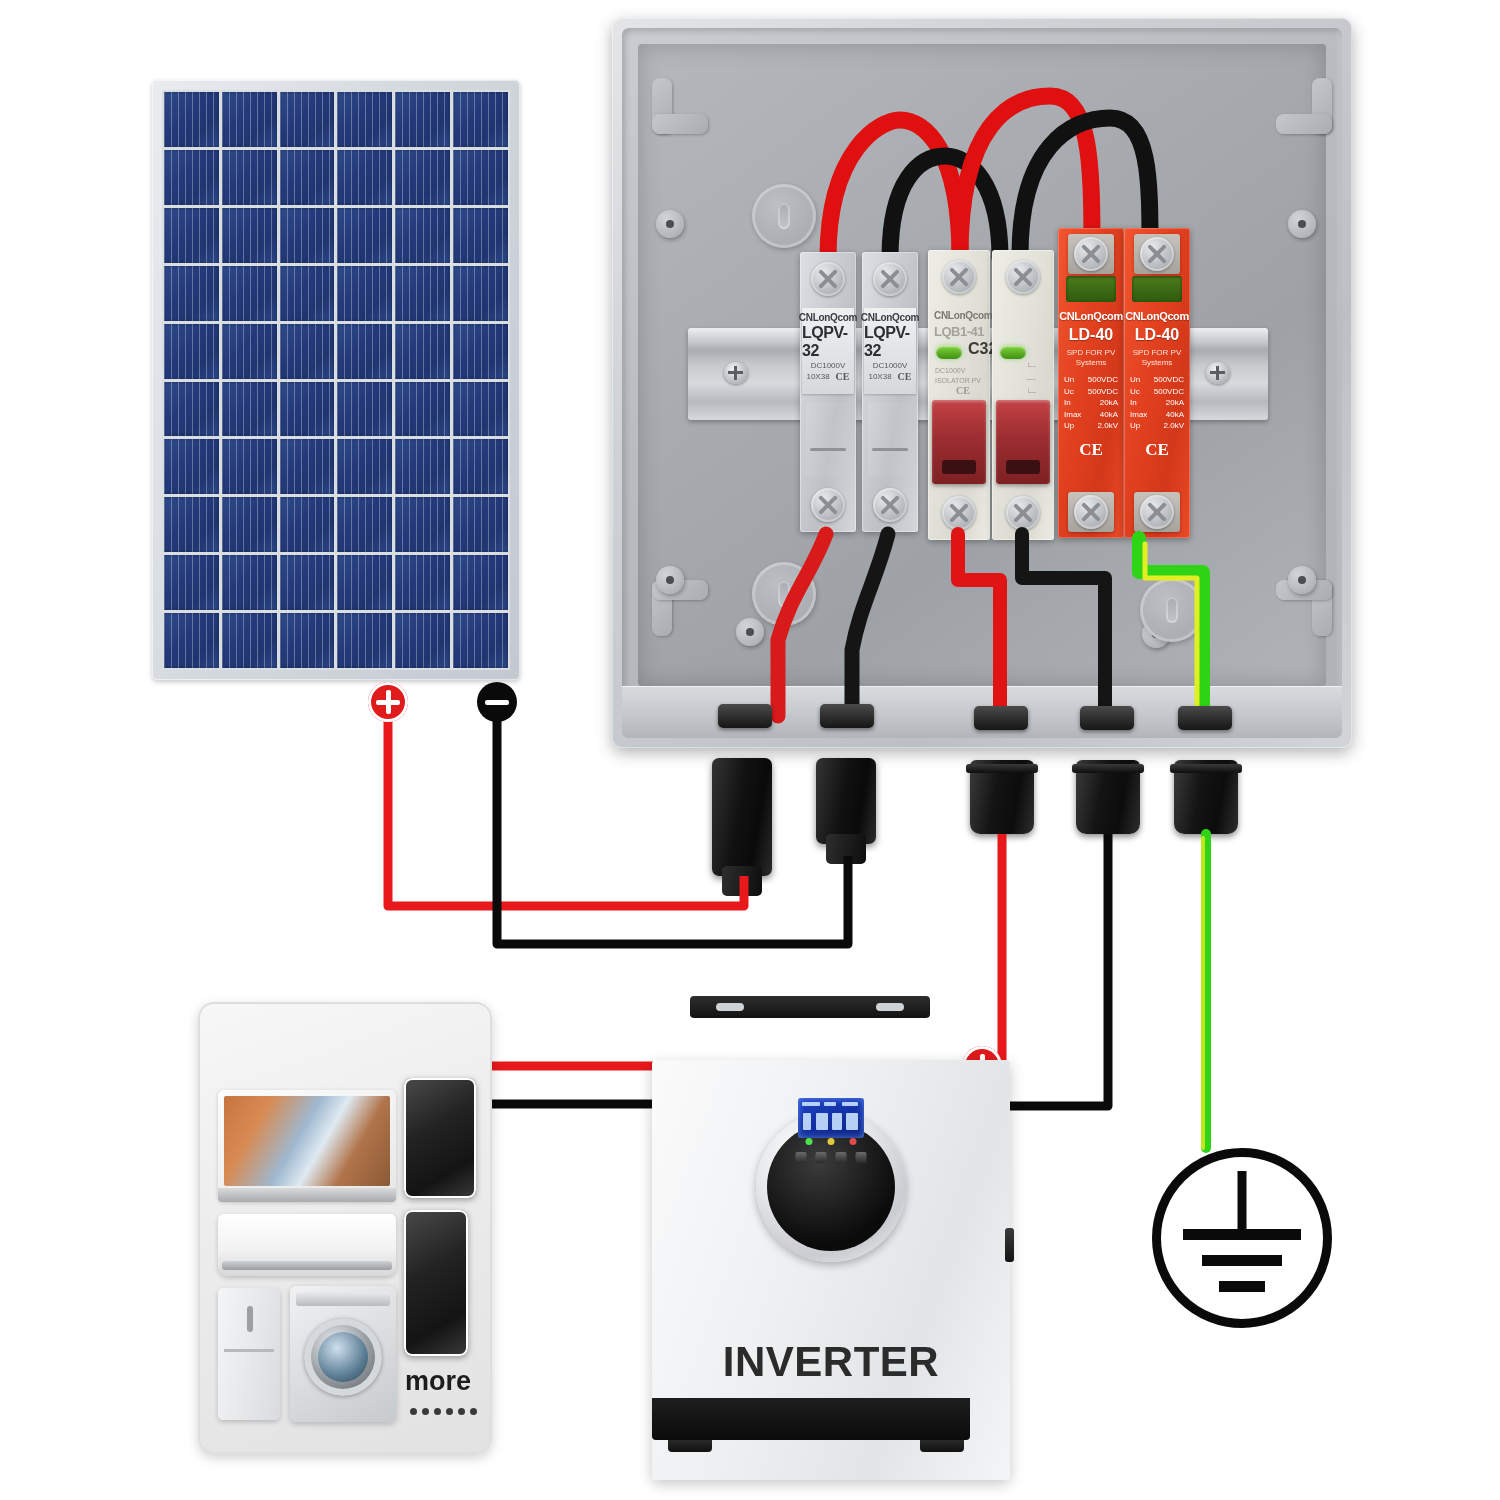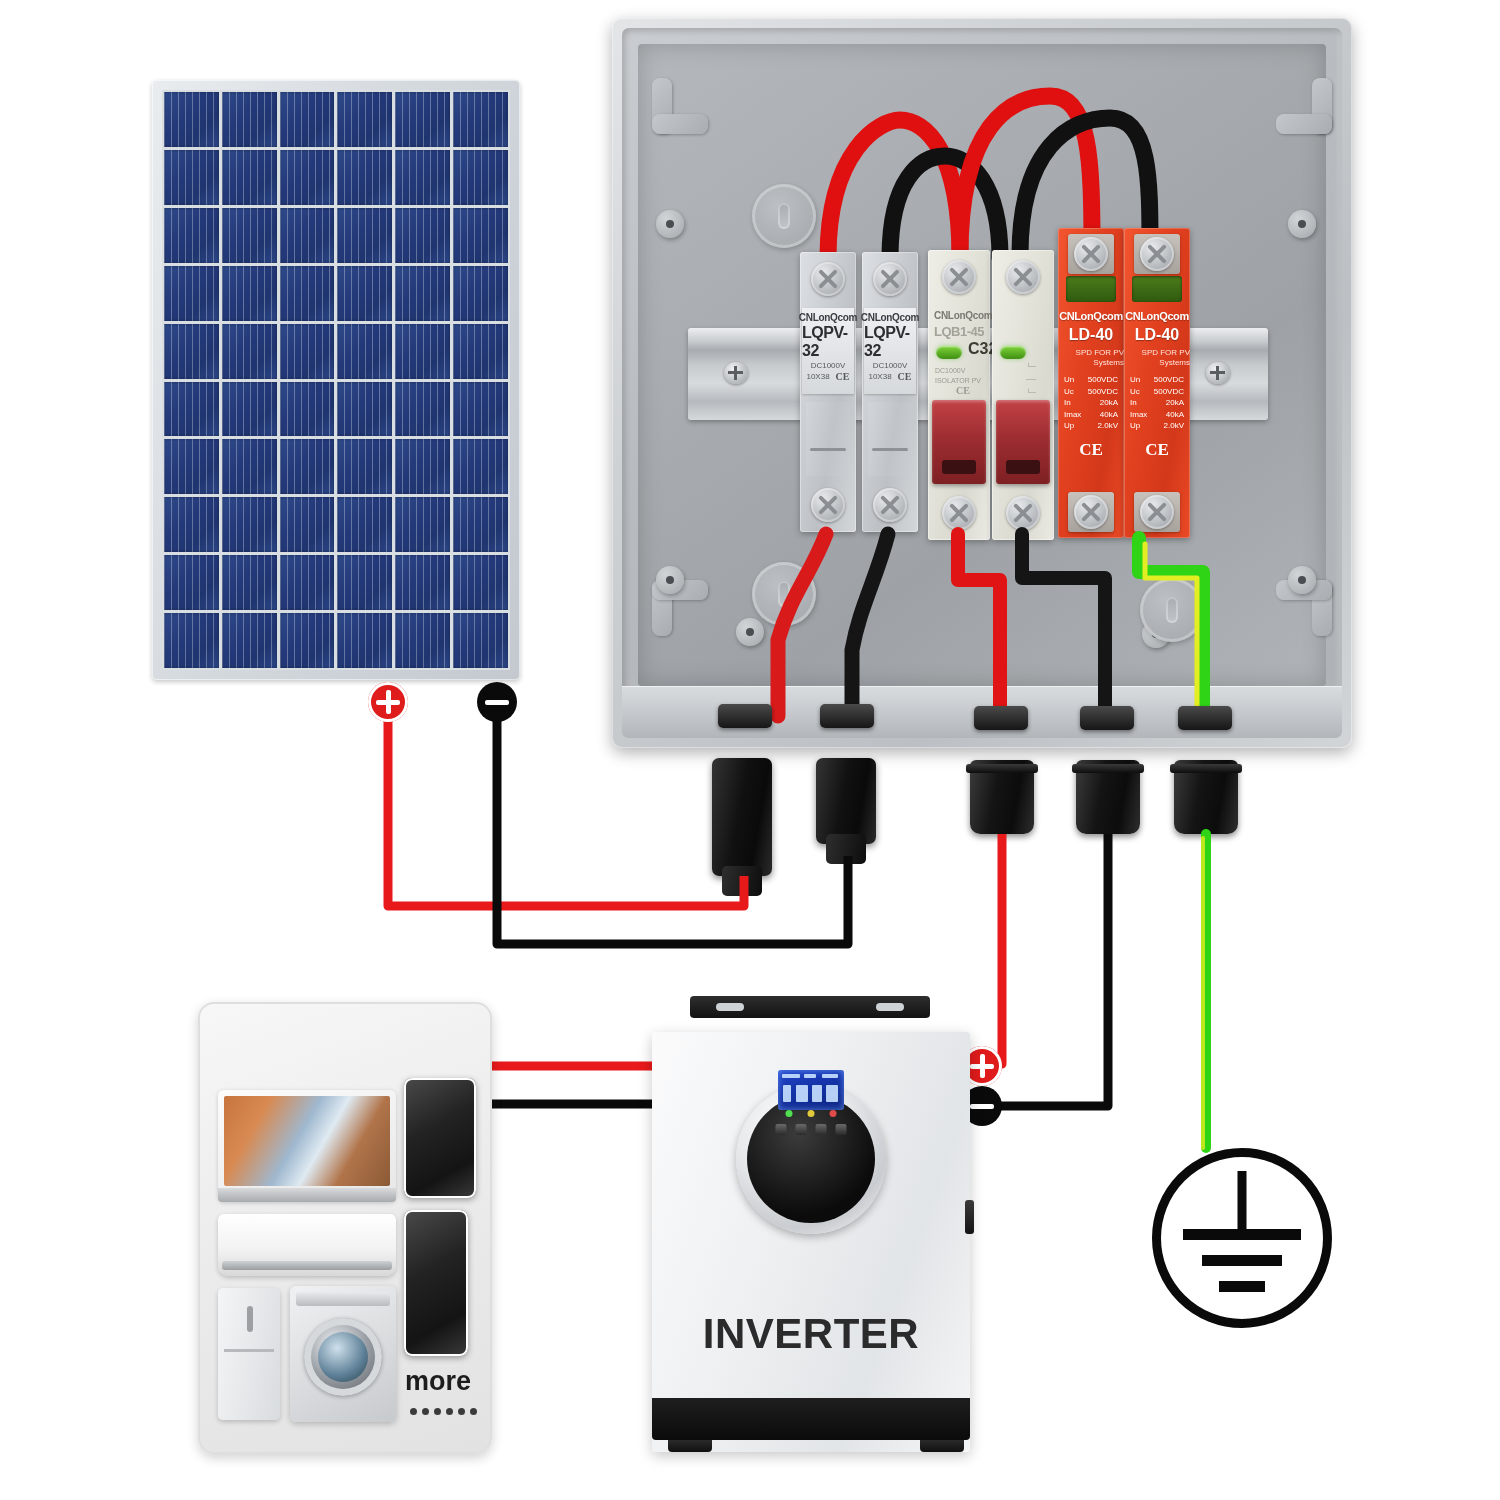--- a/index.html
+++ b/index.html
@@ -119,21 +119,21 @@
 
   .spd{background:linear-gradient(100deg,#f2552f 0%,#e2411f 40%,#d3381a 72%,#ea4a26 100%);
     box-shadow:0 2px 6px rgba(0,0,0,.32), inset 0 0 0 1px rgba(255,255,255,.22);}
   .spd-win{position:absolute;left:8px;right:8px;top:48px;height:26px;border-radius:3px;
     background:linear-gradient(180deg,#4c7c1c,#2f5a0f);
     box-shadow:inset 0 1px 3px rgba(0,0,0,.5);}
   .spd-brand{position:absolute;left:0;right:0;top:82px;text-align:center;font-size:11px;
     font-weight:bold;color:#fff;letter-spacing:-.4px;text-shadow:0 1px 1px rgba(0,0,0,.3);}
   .spd-model{position:absolute;left:0;right:0;top:98px;text-align:center;font-size:16px;
     font-weight:bold;color:#fff;text-shadow:0 1px 1px rgba(0,0,0,.35);}
-  .spd-sub{position:absolute;left:0;right:0;top:120px;text-align:right;font-size:8px;
+  .spd-sub{position:absolute;left:0;right:0;top:120px;text-align:center;font-size:8px;
     color:#ffe3d9;line-height:10px;}
   .spd-specs{position:absolute;left:6px;right:6px;top:146px;font-size:8px;color:#fff;}
   .spd-specs div{display:flex;justify-content:space-between;line-height:11.5px;text-align:center;}
   .spd-ce{position:absolute;left:0;right:0;top:212px;text-align:center;font-size:17px;
     font-weight:bold;color:#fff;font-family:"Liberation Serif",serif;}
   .spd-terminal{position:absolute;width:46px;height:40px;top:6px;border-radius:3px;
     background:linear-gradient(180deg,#c8c2bd,#a8a29d);box-shadow:0 1px 3px rgba(0,0,0,.3);}
 
   
   .gland-top{position:absolute;width:54px;height:24px;border-radius:5px;
@@ -193,23 +193,23 @@
     width:78px;height:78px;border-radius:50%;
     background:radial-gradient(circle at 40% 35%,#f2f4f6 0%,#9aa0a6 45%,#4c5258 100%);
     box-shadow:inset 0 0 0 7px #d6d9dc, 0 1px 4px rgba(0,0,0,.3);}
   .washer .drum::after{content:"";position:absolute;left:18%;top:18%;width:64%;height:64%;
     border-radius:50%;background:radial-gradient(circle at 38% 32%,#cfe0ec,#5d7f96 60%,#28424f);}
   .more-label{position:absolute;font-size:27px;font-weight:bold;color:#1d1d1d;}
   .more-dots{position:absolute;display:flex;gap:5px;}
   .more-dots i{width:7px;height:7px;border-radius:50%;background:#3a3a3a;display:block;}
 
   
-  .inv-body{position:absolute;left:652px;top:1032px;width:318px;height:420px;
+  .inv-body{position:absolute;left:652px;top:1060px;width:318px;height:420px;
     background:linear-gradient(110deg,#fbfbfc 0%,#eef0f1 40%,#e2e5e7 72%,#f4f5f6 100%);
-    border-radius:4px;box-shadow:0 4px 14px rgba(0,0,0,.22);}
+    border-radius:4px;box-shadow:0 4px 14px rgba(0,0,0,.22);padding-left:40px;}
   .inv-tophat{position:absolute;left:690px;top:996px;width:240px;height:22px;
     background:linear-gradient(180deg,#2e2e2e,#121212);border-radius:4px;}
   .inv-tophat i{position:absolute;top:7px;width:28px;height:8px;border-radius:4px;
     background:#cfd2d5;}
   .inv-base{position:absolute;left:652px;top:1398px;width:318px;height:42px;
     background:linear-gradient(180deg,#1e1e1e,#0b0b0b);border-radius:0 0 4px 4px;}
   .inv-foot{position:absolute;top:1440px;width:44px;height:12px;border-radius:0 0 4px 4px;
     background:linear-gradient(180deg,#2a2a2a,#101010);}
   .inv-dial{position:absolute;left:50%;top:52px;transform:translateX(-50%);
     width:150px;height:150px;border-radius:50%;
@@ -384,21 +384,21 @@
         <em class="fl-ce" style="font-style:normal">CE</em>
       </span>
     </div>
     <div class="fuse-slot"></div>
     <div class="xscrew" style="left:11px;top:236px;"></div>
   </div>
 
   <div class="mod cb" style="left:928px;top:250px;width:62px;height:290px;">
     <div class="xscrew" style="left:14px;top:10px;"></div>
     <span class="cb-brand">CNLonQcom</span>
-    <span class="cb-model">LQB1-45</span>
+    <span class="cb-model">LQB1-41</span>
     <div class="cb-led" style="left:8px;top:96px;"></div>
     <span class="cb-rating" style="left:40px;top:90px;">C32</span>
     <span class="cb-fine" style="left:7px;top:116px;">DC1000V</span>
     <span class="cb-fine" style="left:7px;top:126px;">ISOLATOR PV</span>
     <span class="cb-fine" style="left:28px;top:136px;font-size:10px;font-family:'Liberation Serif',serif;font-weight:bold;">CE</span>
     <div class="cb-toggle"></div>
     <div class="xscrew" style="left:14px;top:246px;"></div>
   </div>
   <div class="mod cb" style="left:992px;top:250px;width:62px;height:290px;">
     <div class="xscrew" style="left:14px;top:10px;"></div>

